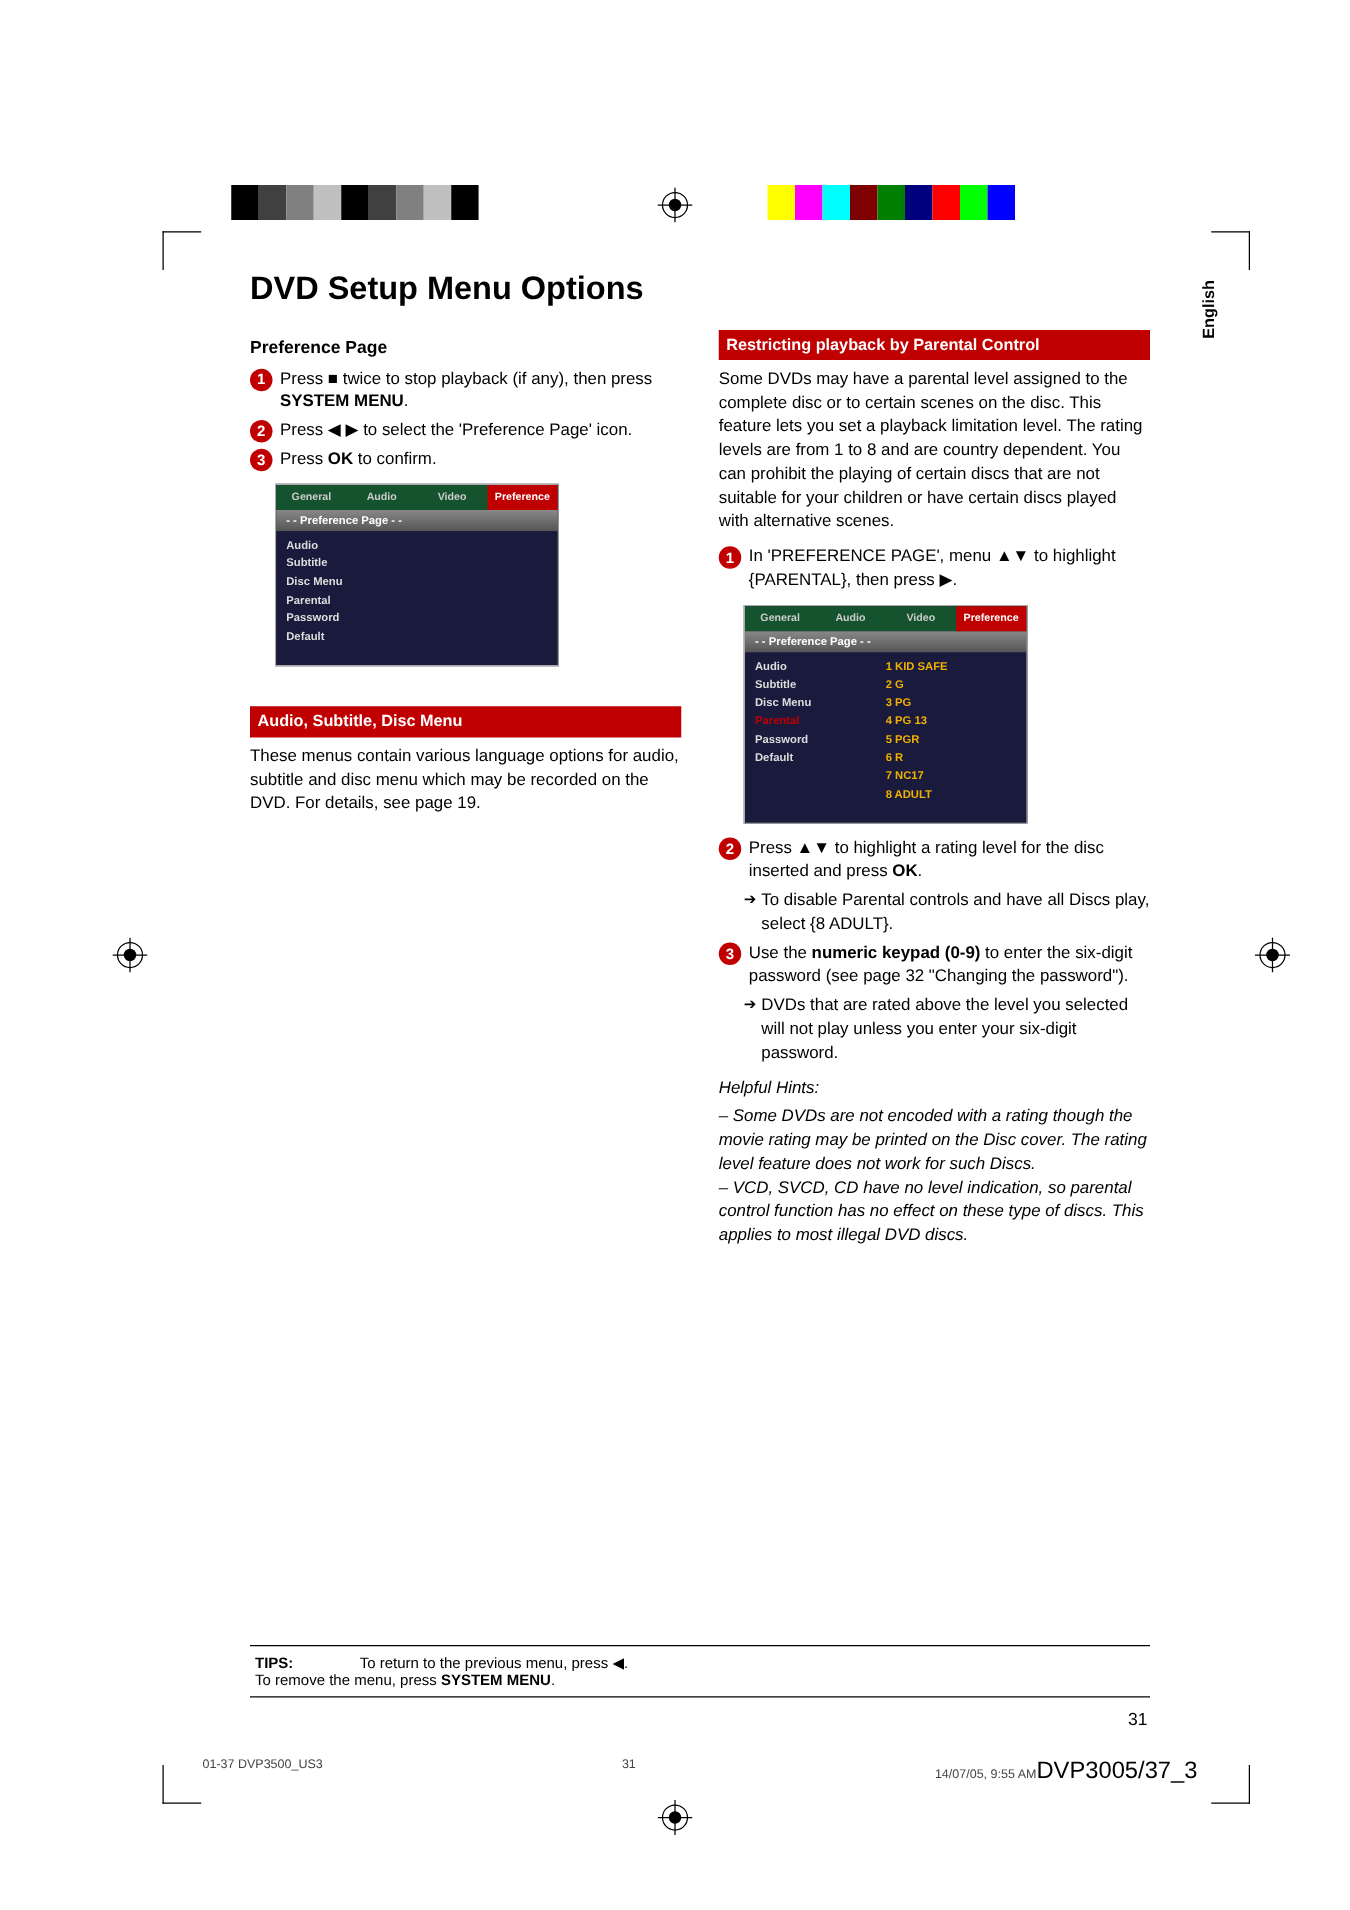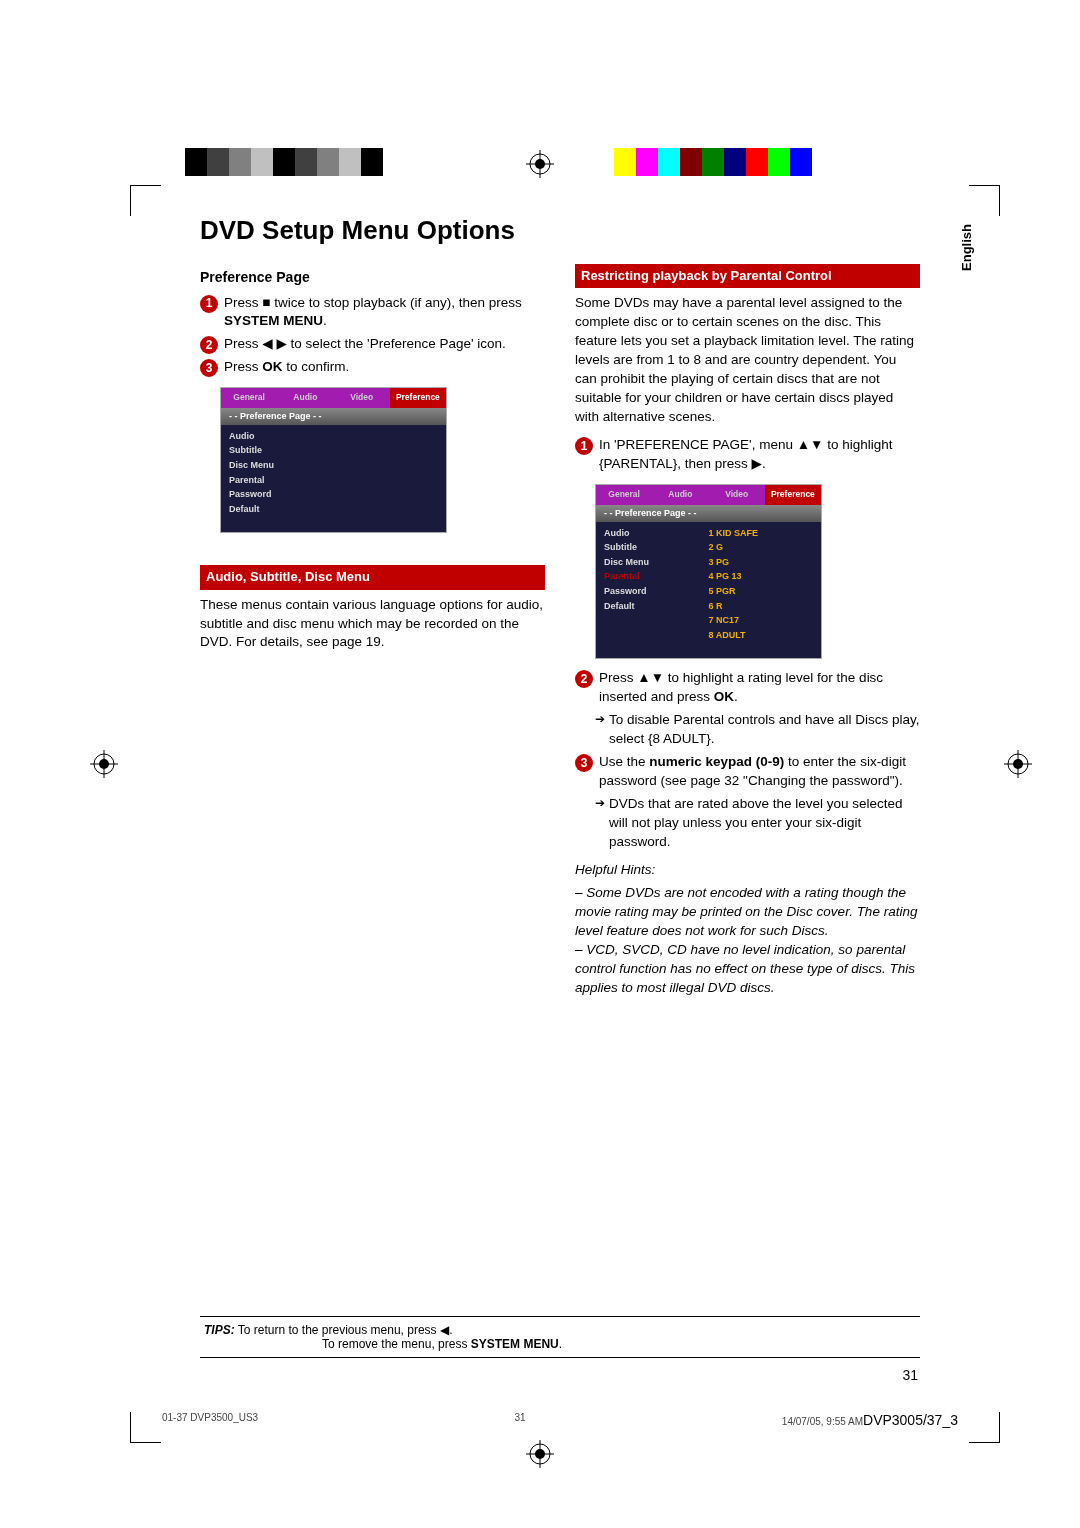--- a/index.html
+++ b/index.html
@@ -100,21 +100,21 @@
   .menu-box {
     width: 225px;
     border: 1px solid #aaa;
     margin: 10px auto 10px 20px;
     font-size: 9px;
     background: #1a1a3d;
     color: #ccc;
   }
   .menu-tabs {
     display: flex;
-    background: #a21caf;
+    background: #14532d;
   }
   .menu-tab {
     flex: 1;
     text-align: center;
     padding: 4px 0;
     font-weight: bold;
     color: #ccc;
     font-size: 8.5px;
   }
   .menu-tab.active {
@@ -164,40 +164,40 @@
   .tips-bar {
     position: absolute;
     left: 200px;
     right: 160px;
     bottom: 170px;
     border-top: 1px solid #000;
     border-bottom: 1px solid #000;
     font-size: 12px;
     padding: 6px 4px;
   }
-  .tips-bar .label { font-style: italic; font-weight: bold; }
+  .tips-bar .label { font-weight: bold; margin-right: 50px; }
 
   .page-num {
     position: absolute;
     right: 162px;
     bottom: 145px;
     font-size: 14px;
   }
 
   .footer-line {
     position: absolute;
     left: 162px;
     right: 122px;
     bottom: 100px;
     font-size: 10px;
     display: flex;
     justify-content: space-between;
     color: #444;
   }
-  .footer-line .model { font-size: 14px; color: #000; }
+  .footer-line .model { font-size: 19px; color: #000; }
 
   .glyph { font-family: "Lucida Sans Unicode", "Arial Unicode MS", sans-serif; }
 </style>
 </head>
 <body>
 
 <div class="crop-marks crop-tl"></div>
 <div class="crop-marks crop-tr"></div>
 <div class="crop-marks crop-bl"></div>
 <div class="crop-marks crop-br"></div>
@@ -380,21 +380,21 @@
         <div style="margin-top:4px">–   Some DVDs are not encoded with a rating though the movie rating may be printed on the Disc cover.  The rating level feature does not work for such Discs.</div>
         <div>–   VCD, SVCD, CD have no level indication, so parental control function has no effect on these type of discs. This applies to most illegal DVD discs.</div>
       </div>
     </div>
   </div>
 </div>
 
 <div class="tips-bar">
   <span class="label">TIPS:</span>
   <span><span>To return to the previous menu, press </span><span class="glyph">◀</span><span>.</span></span><br>
-  <span style="margin-left:118px"><span>To remove the menu, press </span><b>SYSTEM MENU</b><span>.</span></span>
+  <span style=""><span>To remove the menu, press </span><b>SYSTEM MENU</b><span>.</span></span>
 </div>
 
 <div class="page-num">31</div>
 
 <div class="footer-line">
   <span>01-37 DVP3500_US3</span>
   <span>31</span>
   <span>
     <span>14/07/05, 9:55 AM</span><span class="model">DVP3005/37_3</span>
   </span>

